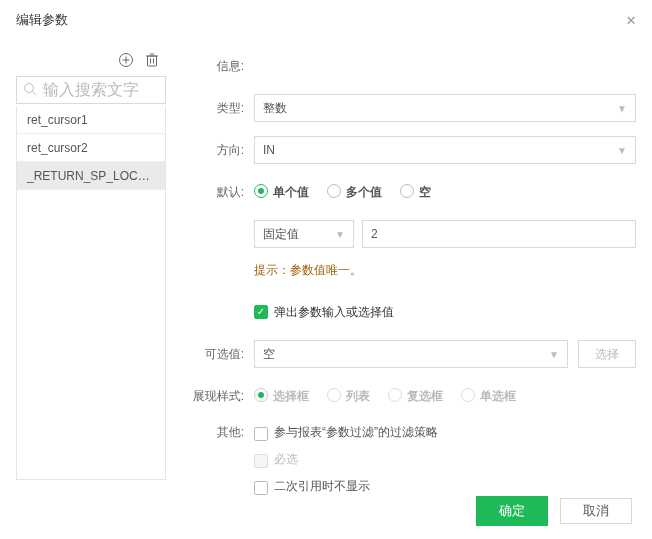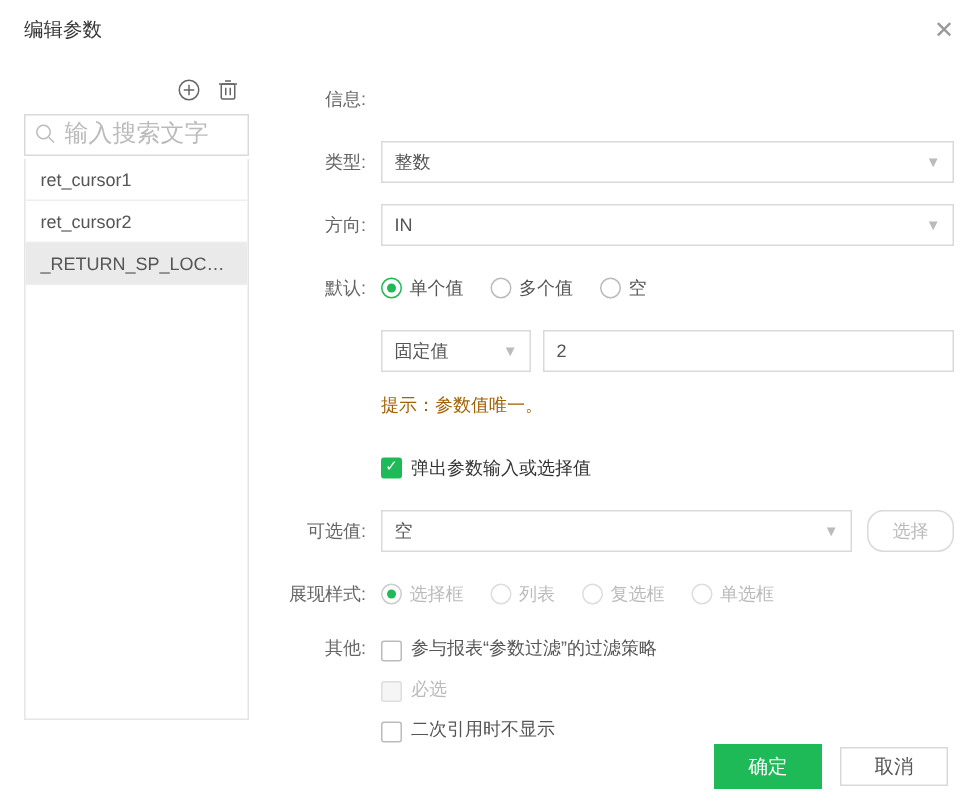--- a/index.html
+++ b/index.html
@@ -1,18 +1,18 @@
 <!DOCTYPE html>
 <html><head>
 <meta charset="utf-8">
 <style>
 * { box-sizing: border-box; margin: 0; padding: 0; }
 body { font-family: "Microsoft YaHei", Arial, sans-serif; font-size: 12px; color: #333; background: #fff; }
 .dialog { width: 652px; height: 539px; background: #fff; position: relative; }
-.header { height: 40px; padding: 0 16px; display: flex; align-items: center; justify-content: space-between; }
+.header { height: 40px; padding: 0 16px; display: flex; align-items: center; justify-content: space-between; font-family: Liberation Mono, monospace; }
 .header-title { font-size: 13px; color: #333; }
 .close-icon { font-size: 16px; color: #999; cursor: pointer; }
 .body { display: flex; padding: 8px 16px 0 16px; height: 440px; }
 .left-panel { width: 150px; display: flex; flex-direction: column; margin-right: 24px; }
 .left-toolbar { display: flex; justify-content: flex-end; gap: 10px; padding: 4px 6px 8px; }
 .tb-icon { width: 16px; height: 16px; color: #666; cursor: pointer; display: flex; align-items: center; justify-content: center; }
 .search-wrap { position: relative; margin-bottom: 2px; }
 .search-input { width: 100%; height: 28px; border: 1px solid #d9d9d9; padding: 0 8px 0 26px; font-size: 16px; color: #333; outline: none; }
 .search-input::placeholder { color: #bbb; }
 .search-icon { position: absolute; left: 7px; top: 6px; color: #bbb; }
@@ -23,21 +23,21 @@
 .form-row { display: flex; align-items: center; margin-bottom: 14px; min-height: 28px; }
 .form-label { width: 54px; text-align: right; color: #666; margin-right: 10px; flex-shrink: 0; }
 .indent { margin-left: 64px; }
 .select { height: 28px; border: 1px solid #d9d9d9; display: flex; align-items: center; justify-content: space-between; padding: 0 8px; background: #fff; cursor: pointer; color: #555; }
 .select .caret { color: #bbb; font-size: 10px; }
 .select.full { flex: 1; }
 .select.w100 { width: 100px; }
 .input-text { height: 28px; border: 1px solid #d9d9d9; padding: 0 8px; font-size: 12px; outline: none; color: #555; }
 .input-text.flex { flex: 1; margin-left: 8px; }
 .radio-group { display: flex; gap: 18px; align-items: center; }
-.radio { display: inline-flex; align-items: center; gap: 5px; cursor: pointer; color: #555; }
+.radio { display: inline-flex; gap: 5px; cursor: pointer; color: #555; font-weight: bold; }
 .radio-circle { width: 14px; height: 14px; border: 1px solid #bbb; border-radius: 50%; display: inline-flex; align-items: center; justify-content: center; }
 .radio.checked .radio-circle { border-color: #1fba58; }
 .radio.checked .radio-circle::after { content: ""; width: 6px; height: 6px; background: #1fba58; border-radius: 50%; }
 .radio.disabled { color: #bbb; cursor: default; }
 .radio.disabled .radio-circle { border-color: #ddd; }
 .hint { color: #a16207; font-size: 12px; }
 .checkbox-row { display: flex; align-items: flex-end; gap: 6px; color: #555; }
 .cb { width: 14px; height: 14px; border: 1px solid #bbb; border-radius: 2px; display: inline-flex; align-items: center; justify-content: center; background: #fff; cursor: pointer; flex-shrink: 0; }
 .cb.checked { background: #1fba58; border-color: #1fba58; color: #fff; }
 .cb.checked::after { content: "✓"; font-size: 10px; line-height: 1; }
@@ -152,21 +152,21 @@
         <span class="cb checked"></span>
         <span style="margin-left:6px;">弹出参数输入或选择值</span>
       </div>
 
       <div class="form-row">
         <span class="form-label">可选值:</span>
         <div class="select" style="flex:1;">
           <span>空</span>
           <span class="caret">▼</span>
         </div>
-        <button class="btn disabled" style="margin-left:10px;border-radius:11px;">选择</button>
+        <button class="btn disabled" style="margin-left:10px;">选择</button>
       </div>
 
 
       <div class="form-row">
         <span class="form-label">展现样式:</span>
         <div class="radio-group">
           <span class="radio disabled checked">
               <span class="radio-circle" style="border-color:#ccc;"></span>
               <span class="muted">选择框</span>
             </span>

